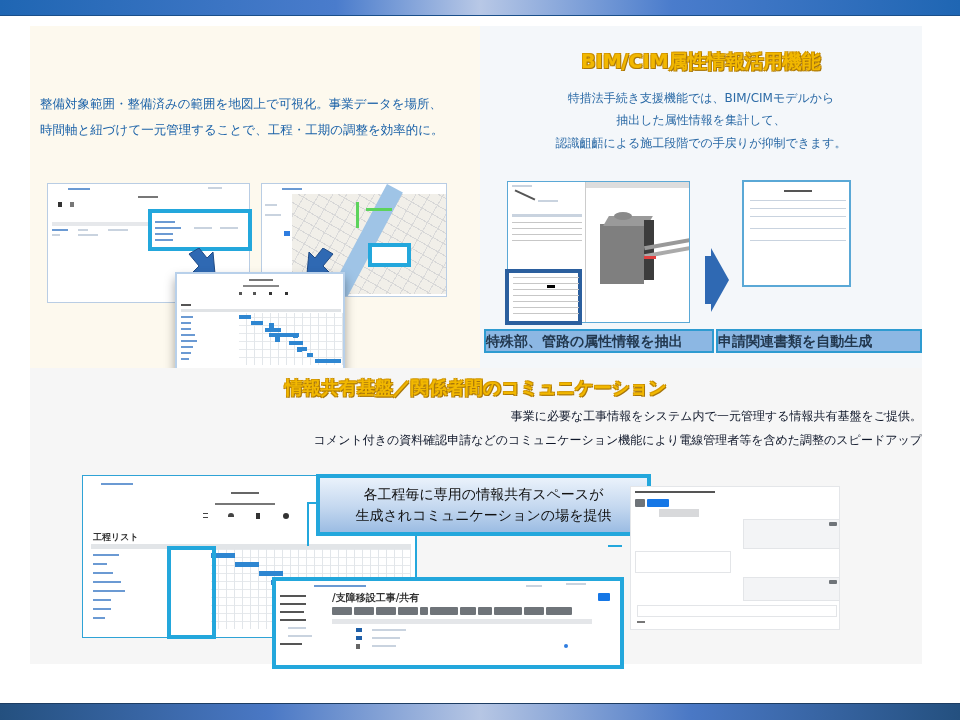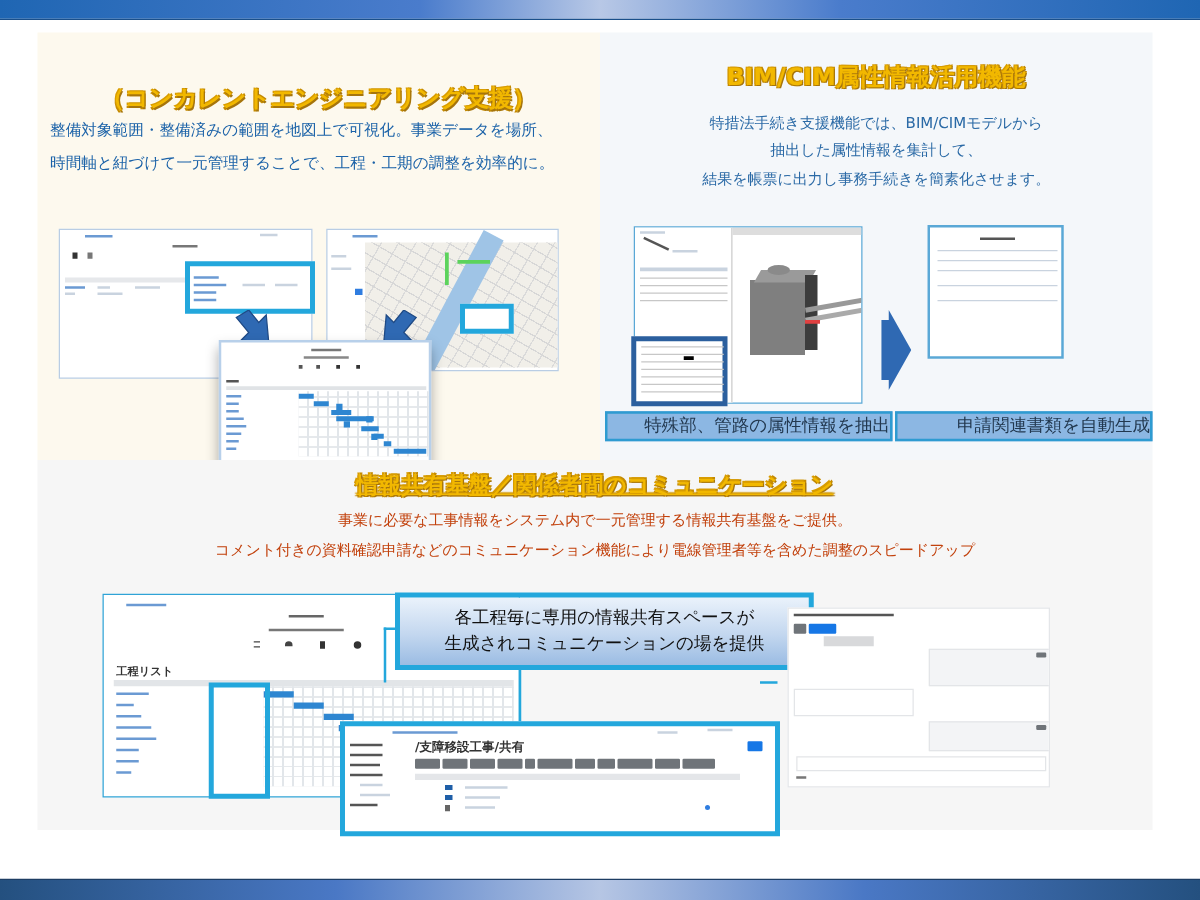--- a/index.html
+++ b/index.html
@@ -47,45 +47,44 @@
     background:
       repeating-linear-gradient(90deg, transparent 0 7px, #e2e6ea 7px 8px),
       repeating-linear-gradient(0deg, transparent 0 7px, #e6e9ec 7px 8px); }
 
   
   .s2-title { left: 0; top: 23px; width: 442px; font-size: 19px; }
   .s2-desc { left: 0; width: 442px; font-size: 12px; color: #2b6aa6; }
   .s2-d1 { top: 64px; } .s2-d2 { top: 86px; } .s2-d3 { top: 109px; }
 
   .caption-box { position: absolute; height: 24px; background: #8cb7e3; border: 2px solid #2e9bd1;
-    color: #22384f; font-size: 14px; text-align: right; line-height: 20px; white-space: nowrap; }
+    color: #22384f; font-size: 14px; text-align: left; line-height: 20px; white-space: nowrap; font-weight: bold; }
 
   .prop-row { position: absolute; left: 4px; height: 1px; background: #c7c7c7; }
   .bigarrow { position: absolute; }
 
   
-  .s3-title { left: 0; top: 8px; width: 892px; font-size: 18px; text-decoration: underline; }
-  .s3-desc { left: 0; width: 892px; font-size: 12px; color: #c2410c; }
+  .s3-title { left: 0; top: 8px; width: 892px; font-size: 18px; }
+  .s3-desc { left: 0; width: 892px; font-size: 12px; color: #0f172a; text-align: right; }
   .s3-d1 { top: 40px; } .s3-d2 { top: 64px; } .s3-d3 { top: 89px; }
 
   .callout { position: absolute; left: 316px; top: 474px; width: 335px; height: 62px;
     border: 4px solid #23a7dc; background: linear-gradient(180deg, #eaf2fb 0%, #c3d7ef 55%, #9bbce3 100%);
     color: #111; font-size: 14px; text-align: center; line-height: 21px; padding-top: 6px; }
   .connector { position: absolute; background: #23a7dc; }
 
   .btn-dark { position: absolute; height: 8px; background: #6f7479; border-radius: 1px; }
   .chat-bubble { position: absolute; background: #f3f4f6; border: 1px solid #e3e5e8; }
 </style>
 </head>
 <body>
 
 <div class="topbar"></div>
 
 <div class="sec sec1">
-  <div class="gold-title s1-title2">（コンカレントエンジニアリング支援）</div>
   <div class="desc s1-desc s1-d1">整備対象範囲・整備済みの範囲を地図上で可視化。事業データを場所、</div>
   <div class="desc s1-desc s1-d2">時間軸と紐づけて一元管理することで、工程・工期の調整を効率的に。</div>
 
   <div class="screen" style="left:17px; top:157px; width:203px; height:120px;">
     <div class="mini-link" style="left:20px; top:4px; width:22px;"></div>
     <div class="mini-line" style="left:160px; top:3px; width:14px;"></div>
     <div class="mini-line" style="left:90px; top:12px; width:20px; background:#777;"></div>
     <div style="position:absolute; left:10px; top:18px; width:4px; height:5px; background:#333;"></div>
     <div style="position:absolute; left:22px; top:18px; width:4px; height:5px; background:#777;"></div>
     <div class="mini-line" style="left:4px; top:38px; width:105px; height:4px; background:#e6e8eb;"></div>
@@ -156,21 +155,21 @@
       <div style="position:absolute; left:54px; top:20px; width:5px; height:5px; background:#2e86d1;"></div>
       <div style="position:absolute; left:58px; top:34px; width:5px; height:5px; background:#2e86d1;"></div>
     </div>
   </div>
 </div>
 
 <div class="sec sec2">
   <div class="gold-title s2-title">BIM/CIM属性情報活用機能</div>
   <div class="desc s2-desc s2-d1">特措法手続き支援機能では、BIM/CIMモデルから</div>
   <div class="desc s2-desc s2-d2">抽出した属性情報を集計して、</div>
-  <div class="desc s2-desc s2-d3">結果を帳票に出力し事務手続きを簡素化させます。</div>
+  <div class="desc s2-desc s2-d3">認識齟齬による施工段階での手戻りが抑制できます。</div>
 
   <div class="screen" style="left:27px; top:155px; width:183px; height:142px; border:1px solid #5aa8d6;">
     <div style="position:absolute; left:0; top:0; width:78px; height:142px; background:#fff; border-right:1px solid #ccc;">
       <div class="mini-line" style="left:4px; top:3px; width:20px;"></div>
       <div style="position:absolute; left:6px; top:12px; width:22px; height:2px; background:#555; transform:rotate(25deg);"></div>
       <div class="mini-line" style="left:30px; top:18px; width:20px;"></div>
       <div class="mini-line" style="left:4px; top:32px; width:70px; height:3px;"></div>
       <div class="prop-row" style="top:40px; width:70px;"></div>
       <div class="prop-row" style="top:46px; width:70px;"></div>
       <div class="prop-row" style="top:52px; width:70px;"></div>

